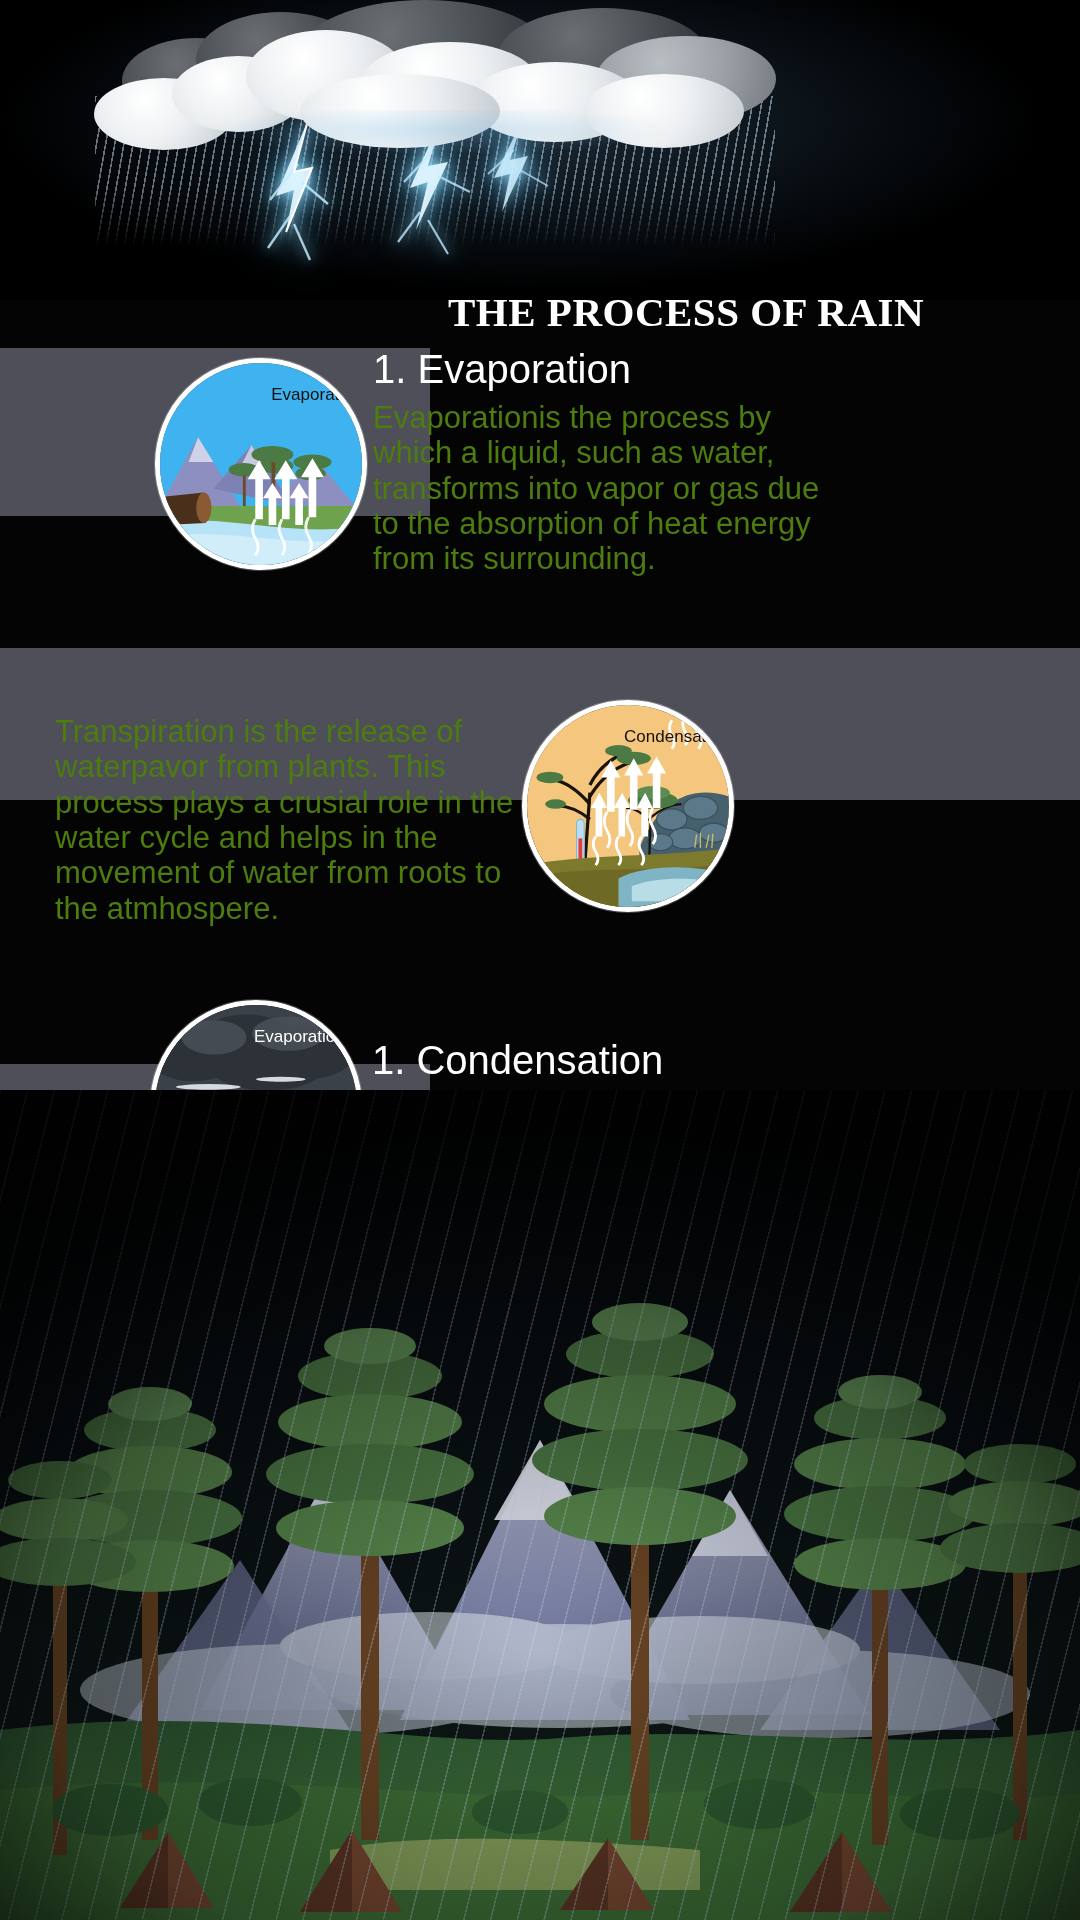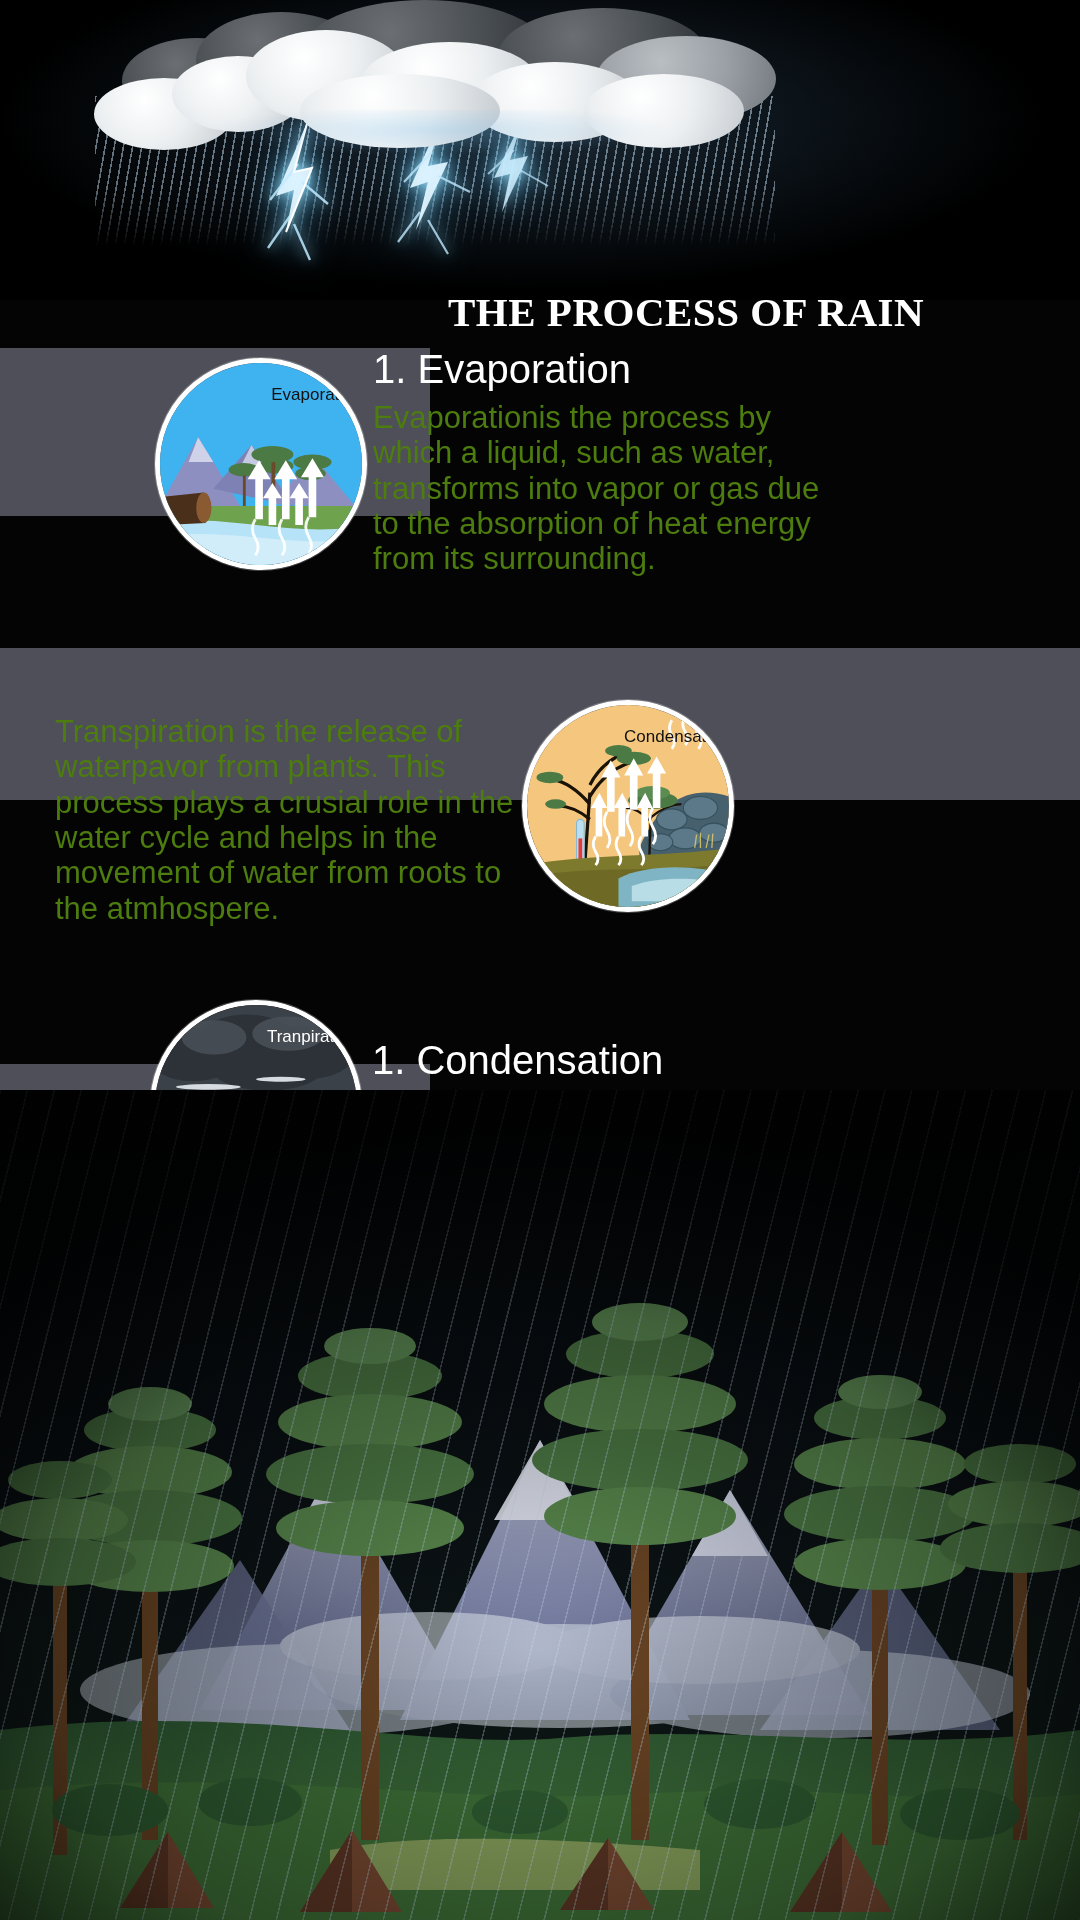--- a/index.html
+++ b/index.html
@@ -335,21 +335,21 @@
         <rect x="98" y="158" width="5" height="26"></rect>
         <rect x="116" y="158" width="5" height="26"></rect>
         <rect x="134" y="158" width="5" height="26"></rect>
         <rect x="152" y="158" width="5" height="26"></rect>
         <rect x="170" y="158" width="5" height="26"></rect>
         <rect x="188" y="158" width="5" height="26"></rect>
       </g>
       <rect x="0" y="182" width="212" height="30" fill="#bfae8d"></rect>
       <rect x="0" y="182" width="212" height="8" fill="#cdbc99"></rect>
     </svg>
-    <div class="cap light">Tranpiration</div>
+    <div class="cap light">Evaporationis</div>
   </div>
 
   <div class="step-head" style="left:372px; top:1038px;">1. Condensation</div>
   <div class="step-body" style="left:372px; top:1090px; width:500px;">Condensation is the phases transition from gas to liquid, where the water pavor in the air transformed into liquid water drplets, like dew forming on grass or clouds in the sky.</div>
 
   <div class="forest">
     <svg viewBox="0 0 1080 830" preserveAspectRatio="none" style="position:absolute;inset:0;width:100%;height:100%;">
       <defs>
         <linearGradient id="skyG" x1="0" y1="0" x2="0" y2="1">
           <stop offset="0%" stop-color="#05080a"></stop>

